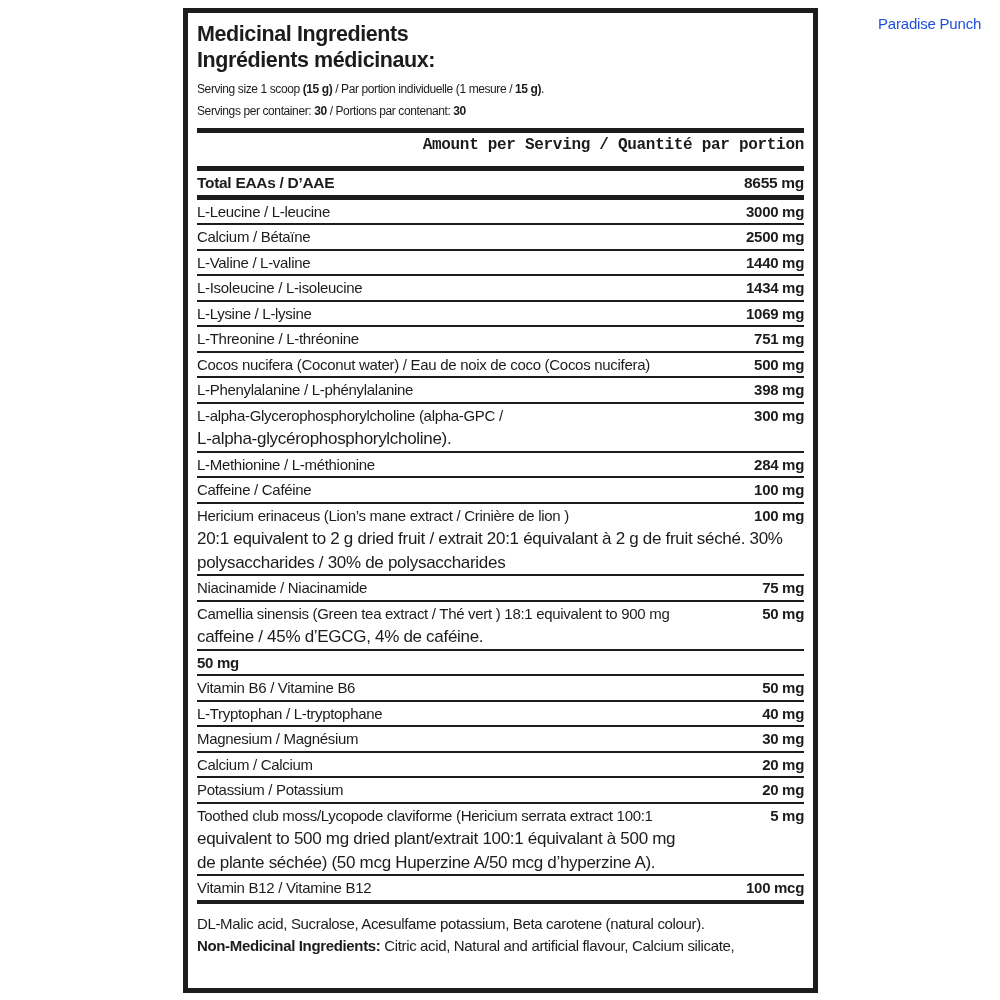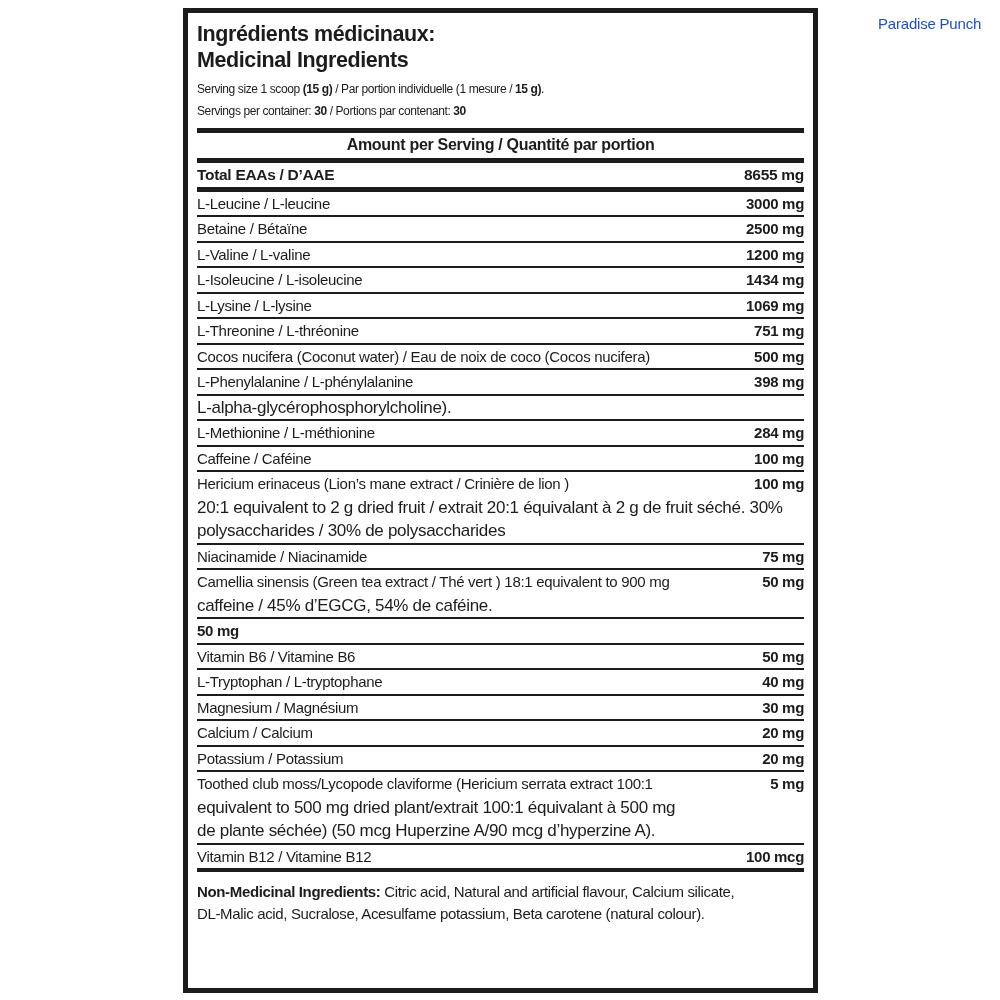--- a/index.html
+++ b/index.html
@@ -49,25 +49,26 @@
     line-height: 21.5px;
     letter-spacing: -0.4px;
     white-space: nowrap;
   }
   .bar {
     height: 5px;
     background: #1d1b1b;
   }
   .bar.top-bar { margin-top: 6px; }
   .col-header {
-    text-align: center;
+    text-align: right;
     font-weight: bold;
     font-size: 16px;
     letter-spacing: -0.3px;
-    padding: 3px 0 4px 0;
+    padding: 3px 0 12px 0;
+    font-family: Liberation Mono, monospace;
   }
   .row {
     border-bottom: 2px solid #1d1b1b;
   }
   .row.emphasis {
     border-bottom-width: 5px;
   }
   .row.last {
     border-bottom-width: 4px;
   }
@@ -106,22 +107,22 @@
 </head>
 <body>
 
 <div class="page">
 
   <div class="flavor">Paradise Punch</div>
 
   <div class="panel">
 
     <div class="titles">
+      <div class="title">Medicinal Ingredients</div>
       <div class="title">Ingrédients médicinaux:</div>
-      <div class="title">Medicinal Ingredients</div>
     </div>
 
     <div class="serving-line"><span>Serving size 1 scoop </span><b>(15 g)</b><span> / Par portion individuelle (1 mesure / </span><b>15 g)</b><span>.</span></div>
 
     <div class="serving-line"><span>Servings per container: </span><b>30</b><span> / Portions par contenant: </span><b>30</b></div>
 
     <div class="bar top-bar"></div>
     <div class="col-header">Amount per Serving / Quantité par portion</div>
     <div class="bar"></div>
 
@@ -135,29 +136,29 @@
 
   <div class="row">
     <div class="row-top">
       <span class="rname">L-Leucine / L-leucine</span>
       <span class="ramt">3000 mg</span>
     </div>
   </div>
 
   <div class="row">
     <div class="row-top">
-      <span class="rname">Betaine / Bétaïne</span>
+      <span class="rname">Calcium / Bétaïne</span>
       <span class="ramt">2500 mg</span>
     </div>
   </div>
 
   <div class="row">
     <div class="row-top">
       <span class="rname">L-Valine / L-valine</span>
-      <span class="ramt">1200 mg</span>
+      <span class="ramt">1440 mg</span>
     </div>
   </div>
 
   <div class="row">
     <div class="row-top">
       <span class="rname">L-Isoleucine / L-isoleucine</span>
       <span class="ramt">1434 mg</span>
     </div>
   </div>
 
@@ -183,20 +184,24 @@
   </div>
 
   <div class="row">
     <div class="row-top">
       <span class="rname">L-Phenylalanine / L-phénylalanine</span>
       <span class="ramt">398 mg</span>
     </div>
   </div>
 
   <div class="row">
+    <div class="row-top">
+      <span class="rname">L-alpha-Glycerophosphorylcholine (alpha-GPC /</span>
+      <span class="ramt">300 mg</span>
+    </div>
   <div class="desc">L-alpha-glycérophosphorylcholine).</div>
         </div>
 
   <div class="row">
     <div class="row-top">
       <span class="rname">L-Methionine / L-méthionine</span>
       <span class="ramt">284 mg</span>
     </div>
   </div>
 
@@ -222,21 +227,21 @@
       <span class="rname">Niacinamide / Niacinamide</span>
       <span class="ramt">75 mg</span>
     </div>
   </div>
 
   <div class="row">
     <div class="row-top">
       <span class="rname">Camellia sinensis (Green tea extract / Thé vert ) 18:1 equivalent to 900 mg</span>
       <span class="ramt">50 mg</span>
     </div>
-          <div class="desc">caffeine / 45% d’EGCG, 54% de caféine.</div>
+          <div class="desc">caffeine / 45% d’EGCG, 4% de caféine.</div>
         </div>
 
   <div class="row">
     <div class="row-top">
       <span class="ramt">50 mg</span>
     </div>
   </div>
 
   <div class="row">
     <div class="row-top">
@@ -272,30 +277,30 @@
       <span class="ramt">20 mg</span>
     </div>
   </div>
 
   <div class="row">
     <div class="row-top">
       <span class="rname">Toothed club moss/Lycopode claviforme (Hericium serrata extract 100:1</span>
       <span class="ramt">5 mg</span>
     </div>
   <div class="desc">equivalent to 500 mg dried plant/extrait 100:1 équivalant à 500 mg</div>
-          <div class="desc">de plante séchée) (50 mcg Huperzine A/90 mcg d’hyperzine A).</div>
+          <div class="desc">de plante séchée) (50 mcg Huperzine A/50 mcg d’hyperzine A).</div>
         </div>
 
   <div class="row last">
     <div class="row-top">
       <span class="rname">Vitamin B12 / Vitamine B12</span>
       <span class="ramt">100 mcg</span>
     </div>
   </div>
 </div>
 
     <div class="nonmed">
+      <div class="nm-line">DL-Malic acid, Sucralose, Acesulfame potassium, Beta carotene (natural colour).</div>
       <div class="nm-line"><b>Non-Medicinal Ingredients:</b><span> Citric acid, Natural and artificial flavour, Calcium silicate,</span></div>
-      <div class="nm-line">DL-Malic acid, Sucralose, Acesulfame potassium, Beta carotene (natural colour).</div>
     </div>
 
   </div>
 </div>
 
 </body></html>

